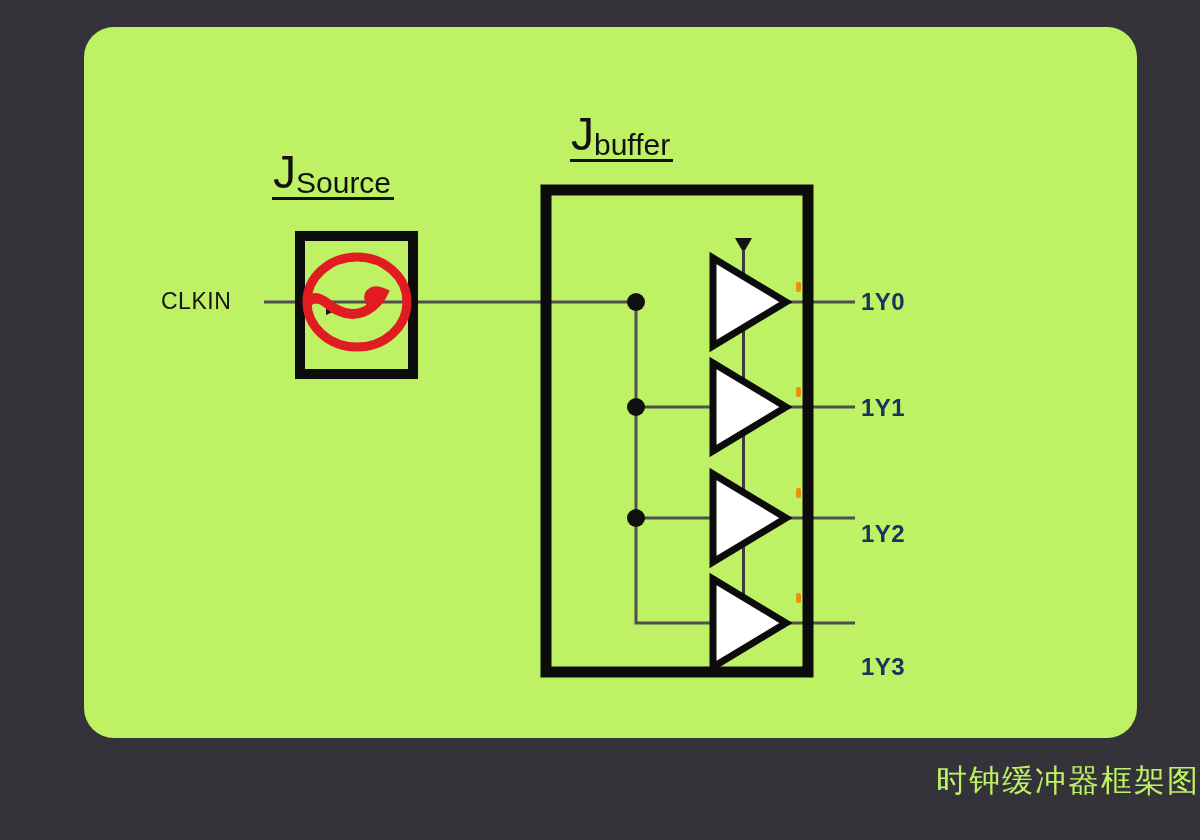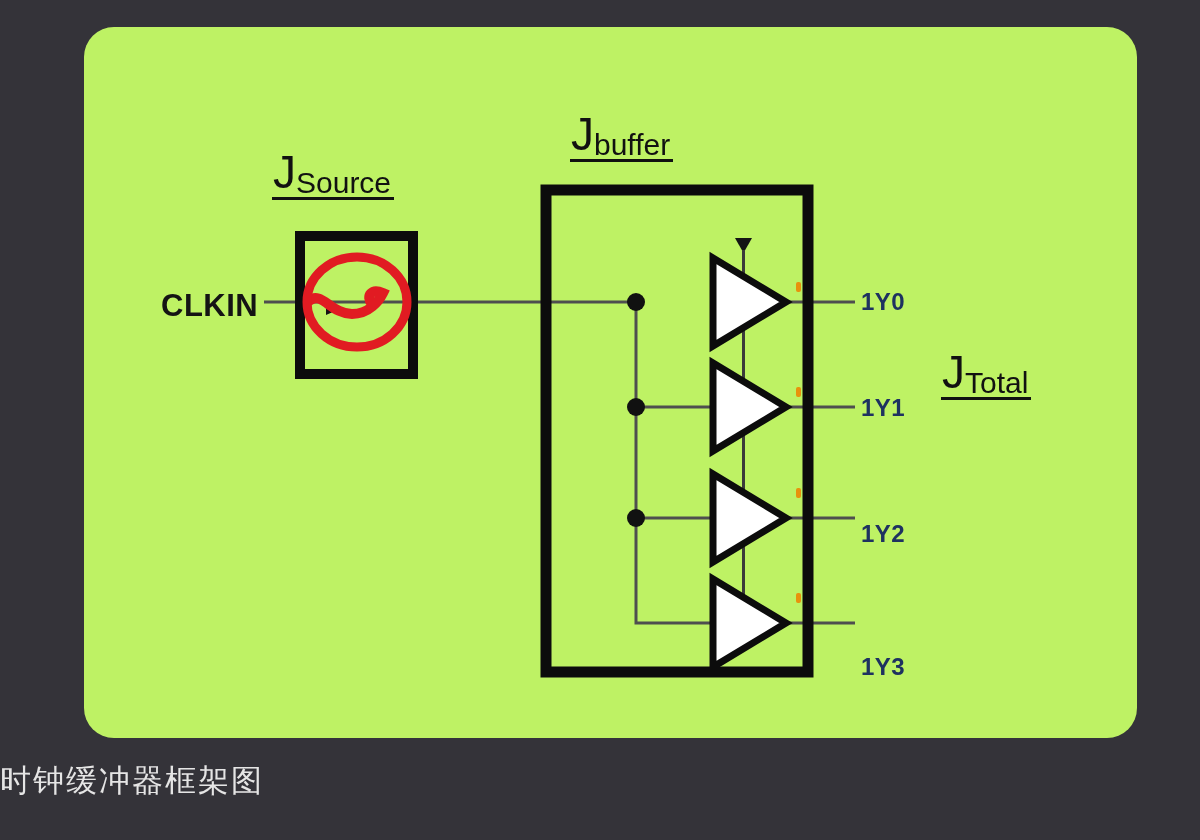--- a/index.html
+++ b/index.html
@@ -27,62 +27,60 @@
     color: #111111;
     border-bottom: 3px solid #111111;
     padding: 0 3px 2px 1px;
     white-space: nowrap;
     line-height: 1;
     z-index: 1;
   }
   .jlabel .jmain { font-size: 46px; font-weight: 400; }
   .jlabel .jsub  { font-size: 30px; font-weight: 400; position: relative; top: 5px; margin-top: 14px; }
   .clkin {
-    font-size: 31px; font-weight: 700; color: #141414;
+    font-size: 23px; font-weight: 400; color: #141414;
     letter-spacing: 0.5px;
     text-align: center;
   }
   .outlabel {
     font-size: 24px; font-weight: 700; color: #1e3260;
     letter-spacing: 0.5px; line-height: 30px; height: 30px;
   }
   .pinfrag {
     font-size: 17px; font-weight: 700; color: #3f7fd6;
     line-height: 18px; height: 18px; width: 22px;
   }
   .pindot {
     position: absolute; width: 5px; height: 10px;
     background: #e8920c; border-radius: 2px; z-index: 1;
   }
   .caption {
     position: absolute;
     left: 0; top: 760px; width: 1200px;
-    text-align: left;
-    color: #e5e5e5;
+    text-align: right;
+    color: #bef264;
     font-size: 31px;
     font-weight: 400;
     letter-spacing: 2px;
+    padding-left: 24px;
   }
 </style>
 </head>
 <body>
 
 <div class="card">
 
   <div class="jlabel" style="left:188px; top:122px;">
     <span class="jmain">J</span><span class="jsub">Source</span>
   </div>
 
   <div class="jlabel" style="left:486px; top:84px;">
     <span class="jmain">J</span><span class="jsub">buffer</span>
   </div>
 
-  <div class="jlabel" style="left:857px; top:322px;">
-    <span class="jmain">J</span><span class="jsub">Total</span>
-  </div>
 
   <div class="txt clkin" style="left:77px; top:261px;">CLKIN</div>
 
   <div class="txt outlabel" style="left:777px; top:260px;">1Y0</div>
   <div class="txt outlabel" style="left:777px; top:366px;">1Y1</div>
   <div class="txt outlabel" style="left:777px; top:492px;">1Y2</div>
   <div class="txt outlabel" style="left:777px; top:581px;margin-top:44px;">1Y3</div>
 
   <div class="pindot" style="left:712px; top:255px;"></div>
   <div class="txt pinfrag" style="left:720px; top:250px;">3</div>

